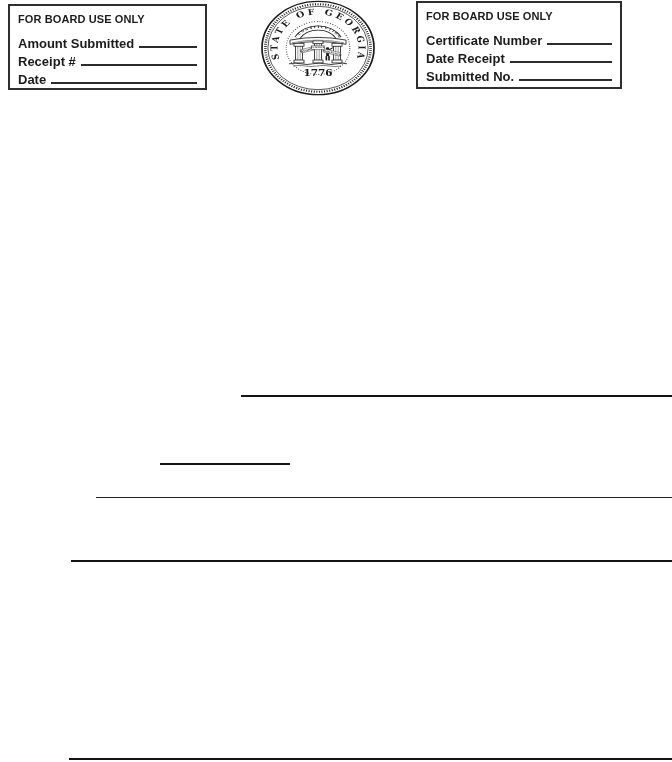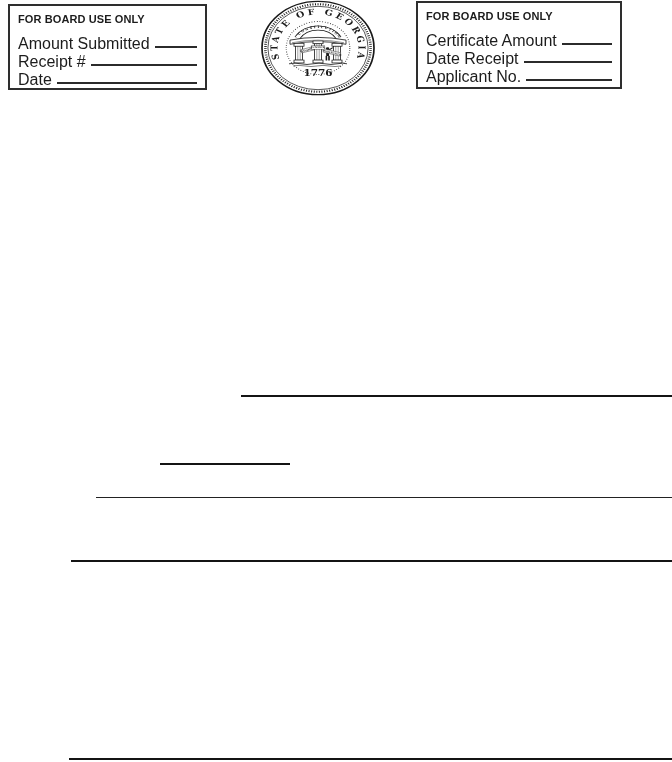--- a/index.html
+++ b/index.html
@@ -22,21 +22,21 @@
   .box-left{left:8px;top:4px;width:199px;height:86px;}
   .box-right{left:416px;top:1px;width:206px;height:88px;}
   .box-title{
     font-size:11px;font-weight:bold;line-height:13px;
     letter-spacing:.1px;margin:2px 0 6px 1px;color:#1c1c1c;
     white-space:nowrap;
   }
   .field-row{
     display:flex;align-items:flex-end;
     height:18px;margin-left:1px;
-    font-size:16px;font-weight:normal;color:#1c1c1c;
+    font-size:13px;font-weight:bold;color:#1c1c1c;
     white-space:nowrap;
     justify-content:center;
   }
   .field-label{line-height:13px;}
   .field-line{
     flex:1 1 auto;
     border-bottom:2px solid #2b2b2b;
     margin:0 2px 2px 5px;
     min-width:20px;
   }
@@ -143,29 +143,29 @@
         <path d="M 34 80.6 Q 40 79.2 46 80.6 T 58 80.6 T 70 80.6 T 82 80.6" fill="none" stroke="#1a1a1a" stroke-width="0.6"></path>
 
         <text x="59" y="92.5" text-anchor="middle" font-family="'DejaVu Serif', serif" font-weight="bold" font-size="10.5">1776</text>
       </g>
     </svg>
   </div>
 
   <div class="box box-right">
     <div class="box-title">FOR BOARD USE ONLY</div>
     <div class="field-row">
-      <span class="field-label">Certificate Amount</span>
+      <span class="field-label">Certificate Number</span>
       <span class="field-line"></span>
     </div>
     <div class="field-row">
       <span class="field-label">Date Receipt</span>
       <span class="field-line"></span>
     </div>
     <div class="field-row">
-      <span class="field-label">Applicant No.</span>
+      <span class="field-label">Submitted No.</span>
       <span class="field-line"></span>
     </div>
   </div>
 
   <div class="rule rule-1"></div>
   <div class="rule rule-2"></div>
   <div class="rule rule-3"></div>
   <div class="rule rule-4"></div>
   <div class="rule rule-5"></div>
 

